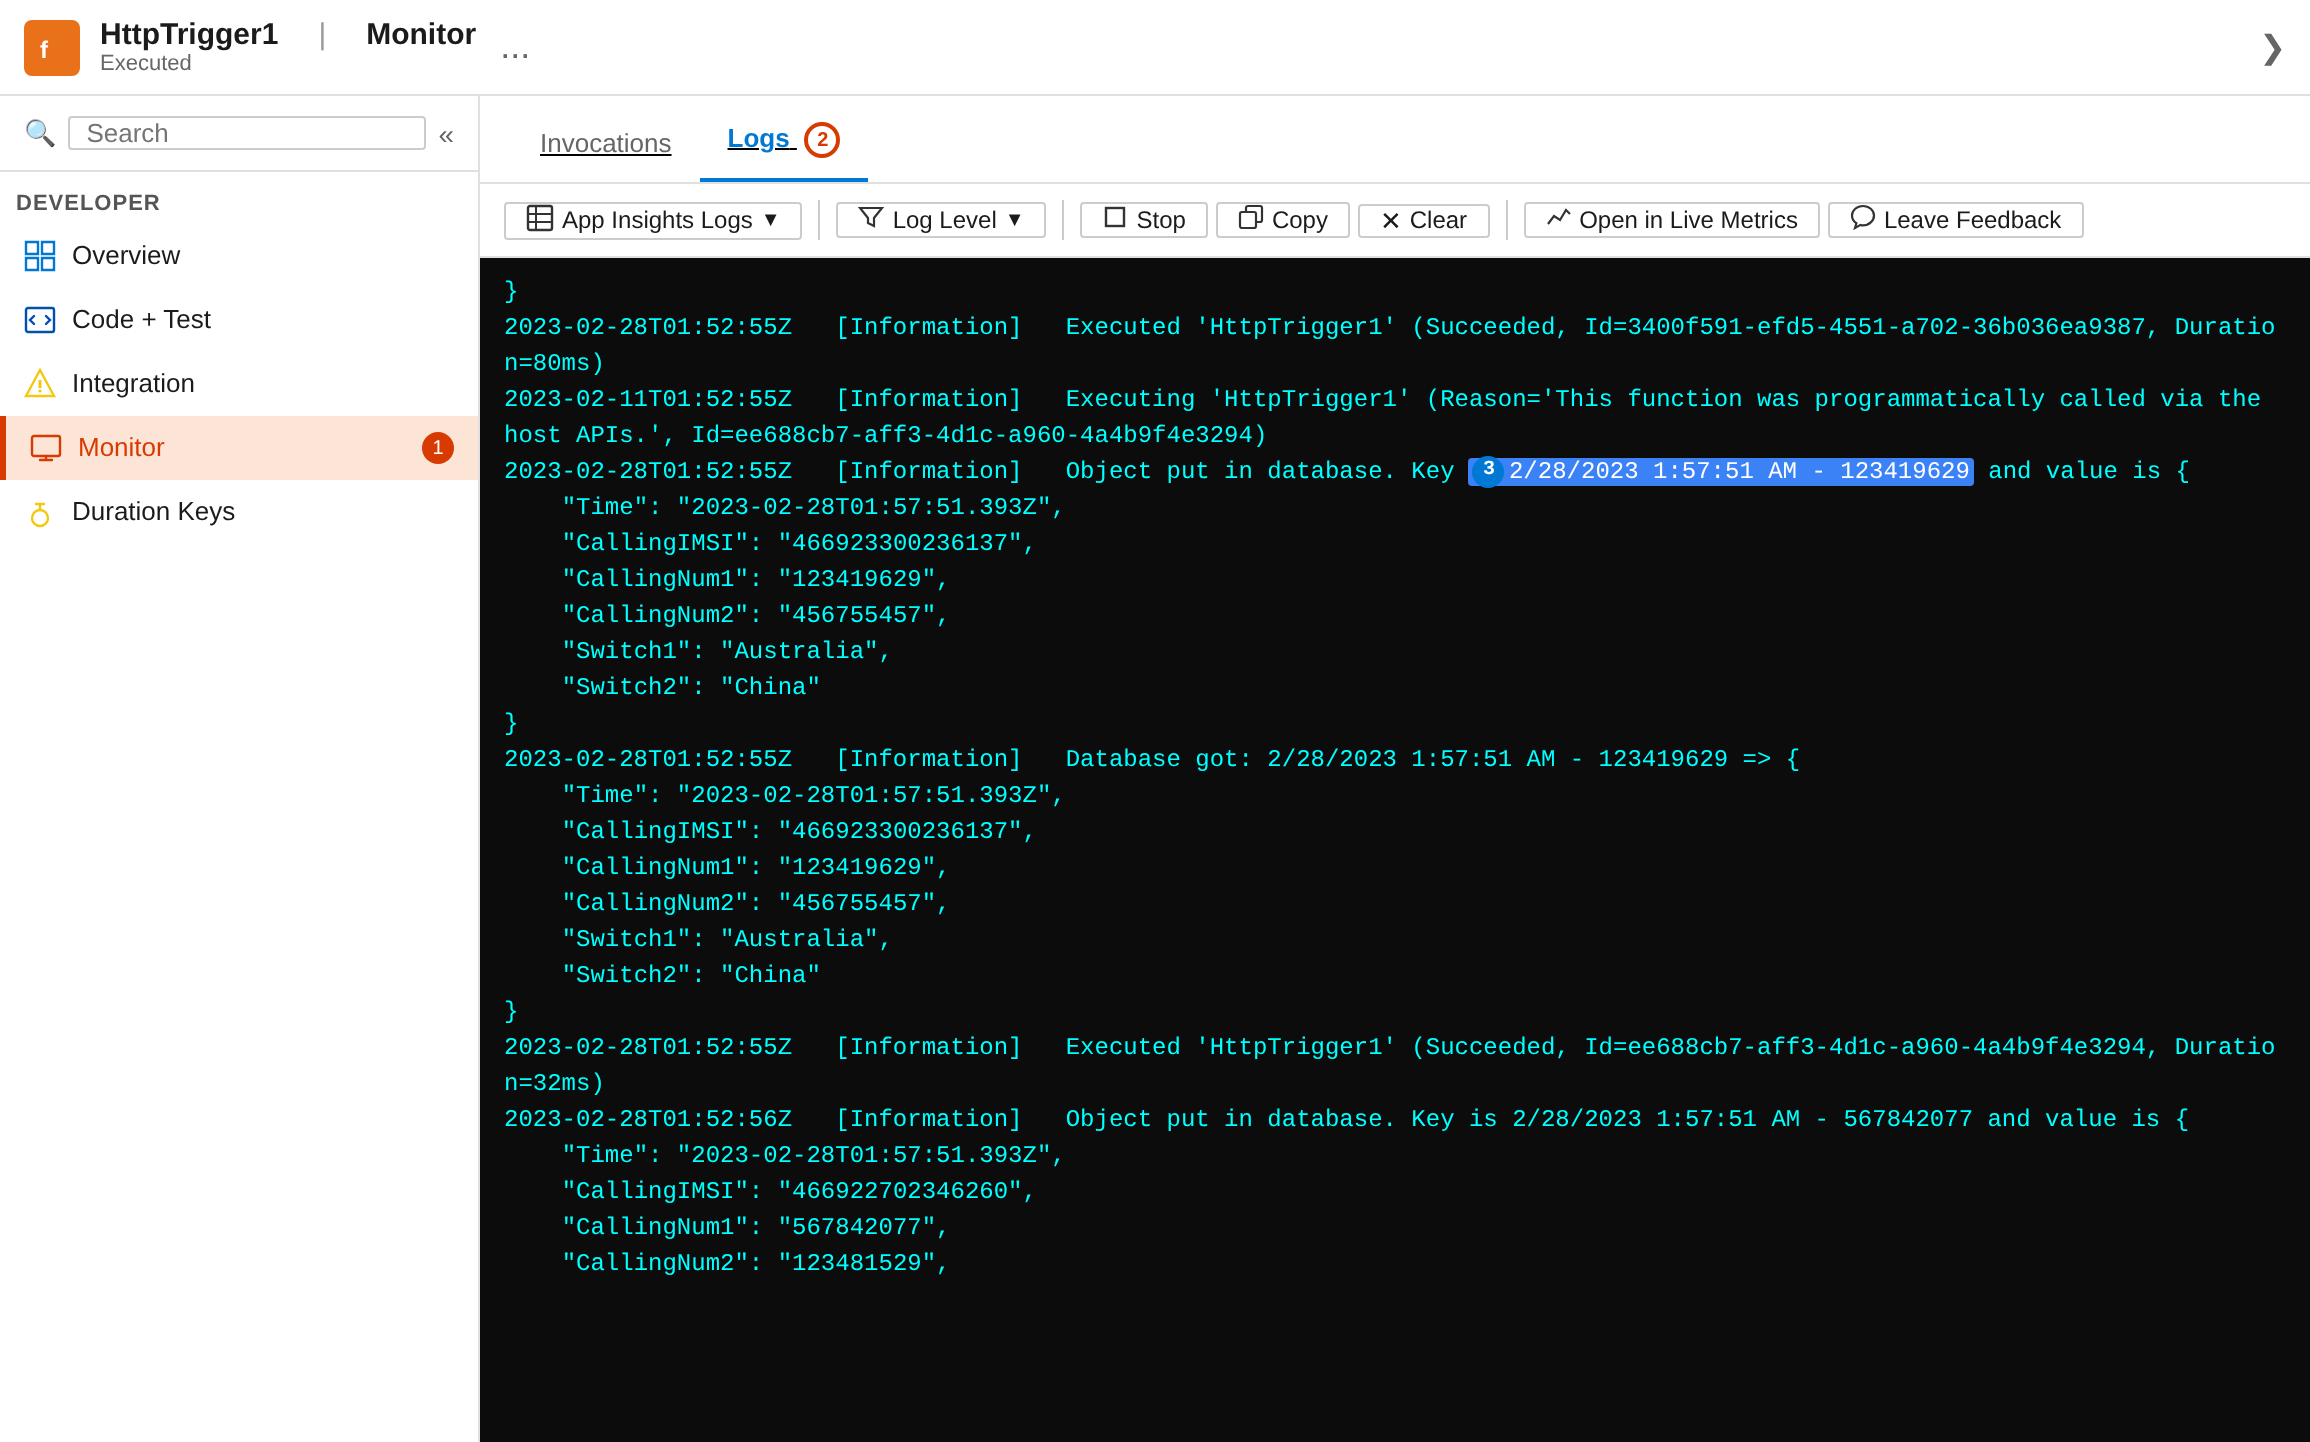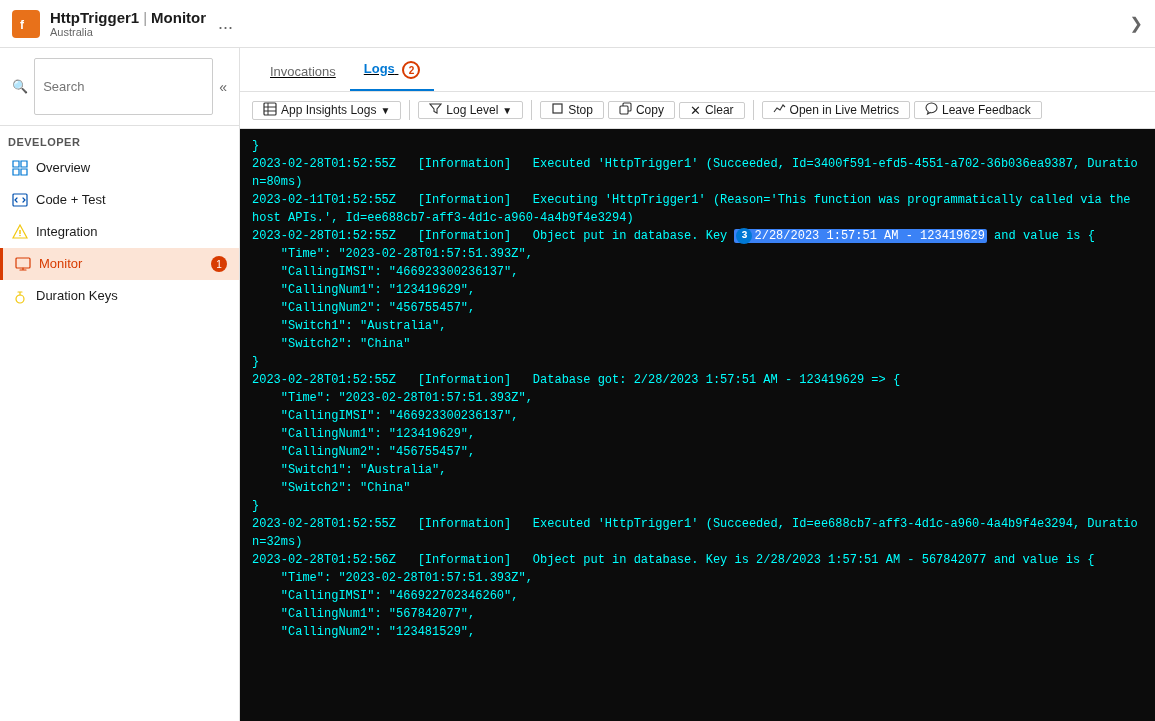--- a/index.html
+++ b/index.html
@@ -25,21 +25,21 @@
     
     .sidebar {
       width: 240px; background: #fff; border-right: 1px solid #e0e0e0;
       display: flex; flex-direction: column; flex-shrink: 0; overflow-y: auto;
     }
     .sidebar-search-wrap {
       padding: 10px 12px; border-bottom: 1px solid #e0e0e0;
       display: flex; align-items: center; gap: 6px;
     }
     .sidebar-search {
-      border: 1px solid #ccc; border-radius: 2px; padding: 20px 8px;
+      border: 1px solid #ccc; border-radius: 2px; padding: 0 8px;
       font-size: 13px; width: 100%; outline: none; background: #fff;
     }
     .sidebar-collapse-btn {
       cursor: pointer; color: #666; font-size: 14px; flex-shrink: 0;
       display: flex; align-items: center;
     }
     .sidebar-section-label {
       padding: 10px 12px 4px 8px; font-size: 11px; color: #555; font-weight: 600; text-transform: uppercase; letter-spacing: 0.5px;
     }
     .sidebar-item {
@@ -107,26 +107,26 @@
 <body>
 
 <div class="header-bar">
   <div class="header-icon">
     <svg viewBox="0 0 18 18" fill="none" xmlns="http://www.w3.org/2000/svg">
       <rect width="18" height="18" rx="2" fill="#e8711a"></rect>
       <text x="3" y="14" font-size="12" fill="white" font-weight="bold">f</text>
     </svg>
   </div>
   <div class="header-title-group">
-    <div style="display:flex;align-items:center;gap:4px;">
+    <div style="display:flex;align-items:center;gap:20px;">
       <span style="font-size:15px;font-weight:600;color:#1b1b1b;">HttpTrigger1</span>
       <span style="color:#999;font-size:15px;">|</span>
       <span style="font-size:15px;font-weight:600;color:#1b1b1b;">Monitor</span>
     </div>
-    <span style="font-size:11px;color:#666;">Australia</span>
+    <span style="font-size:11px;color:#666;">Executed</span>
   </div>
   <span class="header-dots">...</span>
   <span class="header-expand">❯</span>
 </div>
 
 <div class="main-layout">
 
   <div class="sidebar">
     <div class="sidebar-search-wrap">
       <span style="color:#666;font-size:13px;">🔍</span>

